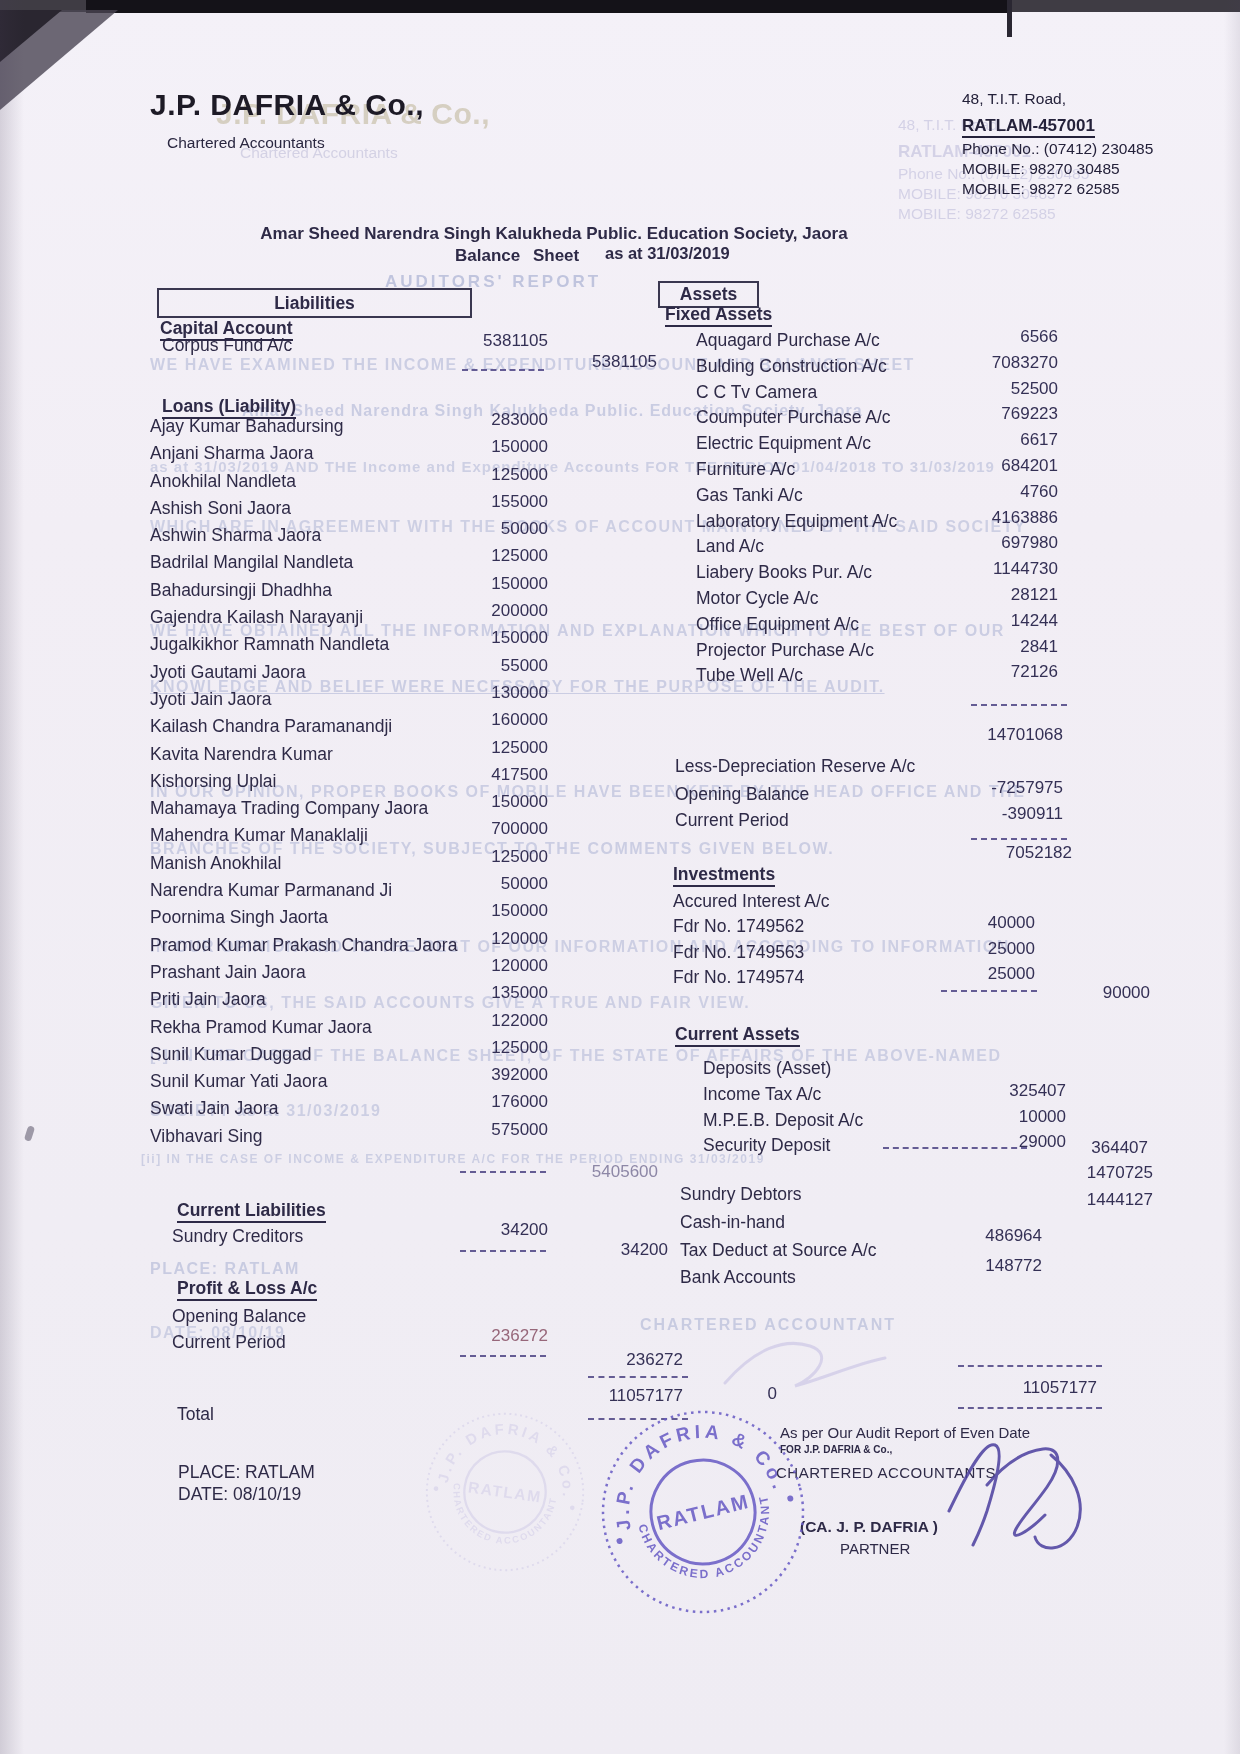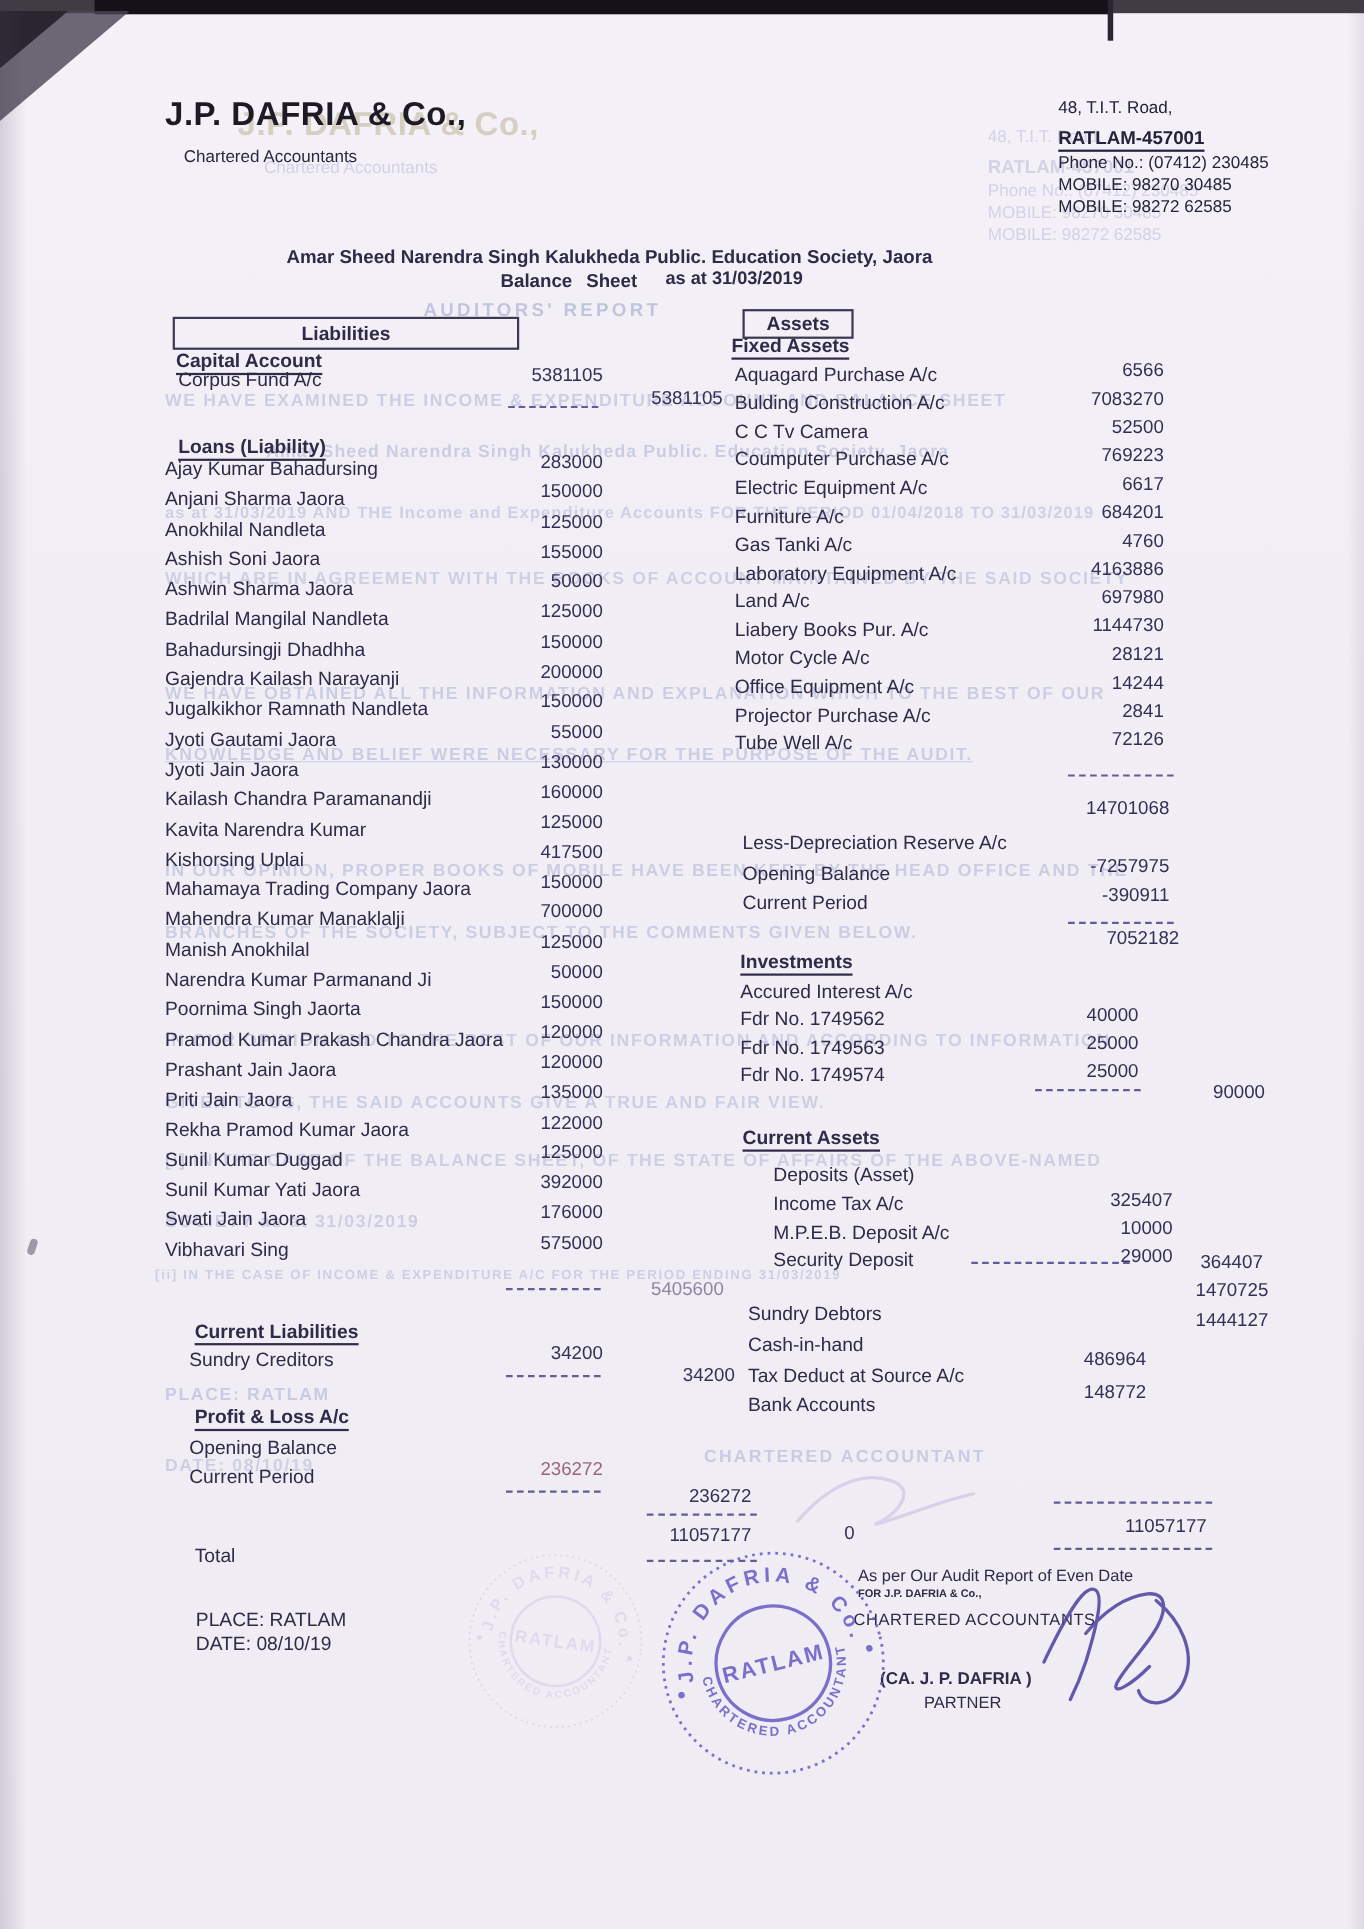--- a/index.html
+++ b/index.html
@@ -20,21 +20,21 @@
   .dash{position:absolute;height:0;border-top:2.5px dashed #4c4384;opacity:.85;}
   .box{position:absolute;border:2px solid #3a3750;text-align:center;font-weight:bold;font-size:17.5px;}
   .tnum{position:absolute;text-align:right;font-size:17px;white-space:nowrap;color:#343055;}
   .faded{color:#8d87a6;}
   .faded-red{color:#97677a;}
   .ghost{position:absolute;font-weight:bold;color:#8e9ac6;white-space:nowrap;}
   .lrow{display:flex;justify-content:space-between;height:27.3px;}
   .arow{display:flex;justify-content:space-between;}
   #loans-list{left:150px;top:416px;width:398px;}
   #fixed-list{left:668px;top:330px;width:390px;}
-  #fixed-list .arow{height:25.8px;}
+  #fixed-list .arow{height:25.8px;margin-left:28px;}
   #inv-list{left:673px;top:891px;width:362px;}
   #inv-list .arow{height:25.3px;}
   #dep-list{left:703px;top:1058px;width:363px;text-align:center;}
   #dep-list .arow{height:25.8px;}
   #cur2-list{left:680px;top:1184px;width:360px;}
   #cur2-list .arow{height:27.8px;}
   #firm-name{left:150px;top:88px;font-size:30px;font-weight:bold;letter-spacing:.5px;color:#1d1a26;white-space:nowrap;}
   #firm-sub{left:167px;top:134px;font-size:15.5px;color:#2a2740;}
   #firm-name-ghost{left:216px;top:97px;font-size:30px;font-weight:bold;letter-spacing:.5px;color:rgba(165,152,105,.38);white-space:nowrap;}
   #firm-sub-ghost{left:240px;top:144px;font-size:15.5px;color:rgba(140,140,185,.30);}
@@ -109,21 +109,21 @@
   <div class="abs addr ratlam" style="top:116px">RATLAM-457001</div>
   <div class="abs addr" style="top:140px">Phone No.: (07412) 230485</div>
   <div class="abs addr" style="top:160px">MOBILE: 98270 30485</div>
   <div class="abs addr" style="top:180px">MOBILE: 98272 62585</div>
 
   <div id="society" class="abs">Amar Sheed Narendra Singh Kalukheda Public. Education Society, Jaora</div>
   <div id="bsheet" class="abs">Balance Sheet</div>
   <div id="asat" class="abs">as at 31/03/2019</div>
 
   <div class="box" style="left:157px;top:288px;width:311px;height:26px;line-height:26px;">Liabilities</div>
-  <div class="box" style="left:658px;top:281px;width:97px;height:23px;line-height:23px;margin-left:17px;">Assets</div>
+  <div class="box" style="left:658px;top:281px;width:97px;height:23px;line-height:23px;">Assets</div>
 
   <div class="abs heading" style="left:160px;top:318px"><span class="u">Capital Account</span></div>
   <div class="abs plain" style="left:162px;top:335px">Corpus Fund A/c</div>
   <div class="abs tnum" style="left:388px;top:331px;width:160px;position:absolute">5381105</div>
 
   <div class="abs heading" style="left:162px;top:396px"><span class="u">Loans (Liability)</span></div>
   <div id="loans-list" class="abs">
 
       <div class="lrow">
         <span class="nm">Ajay Kumar Bahadursing</span>

